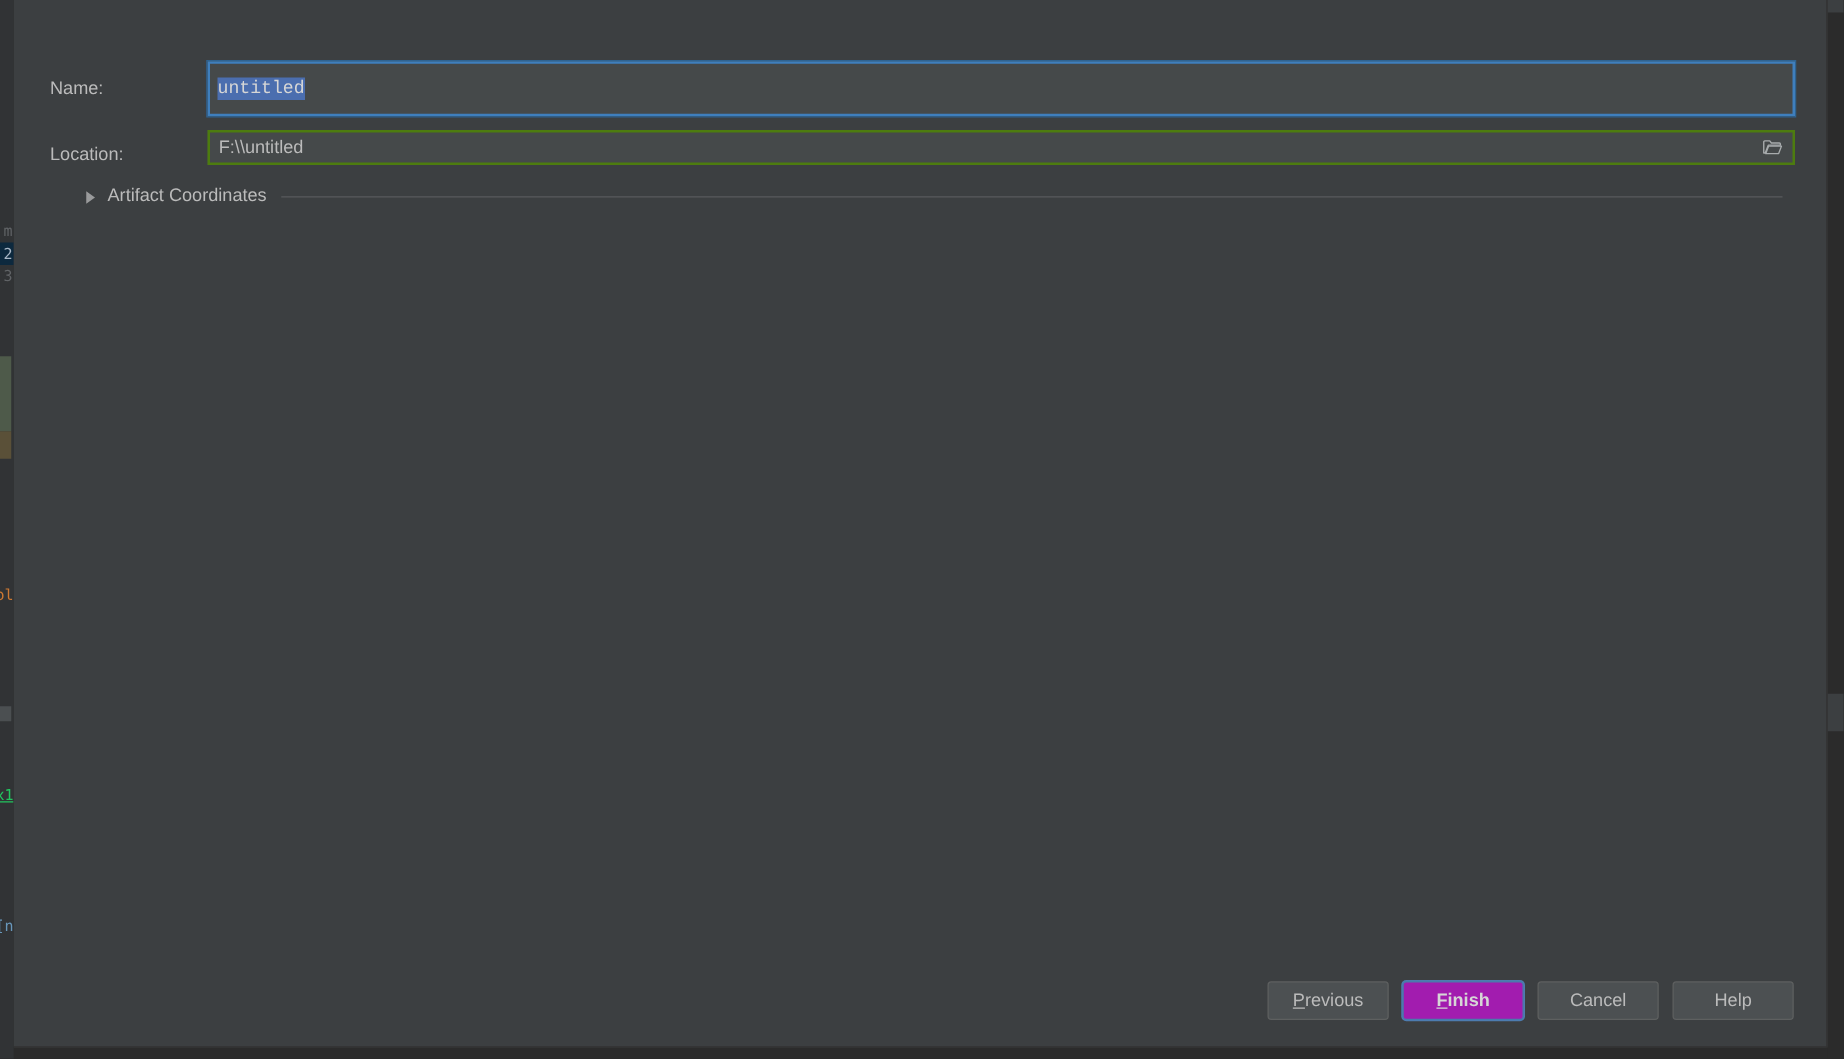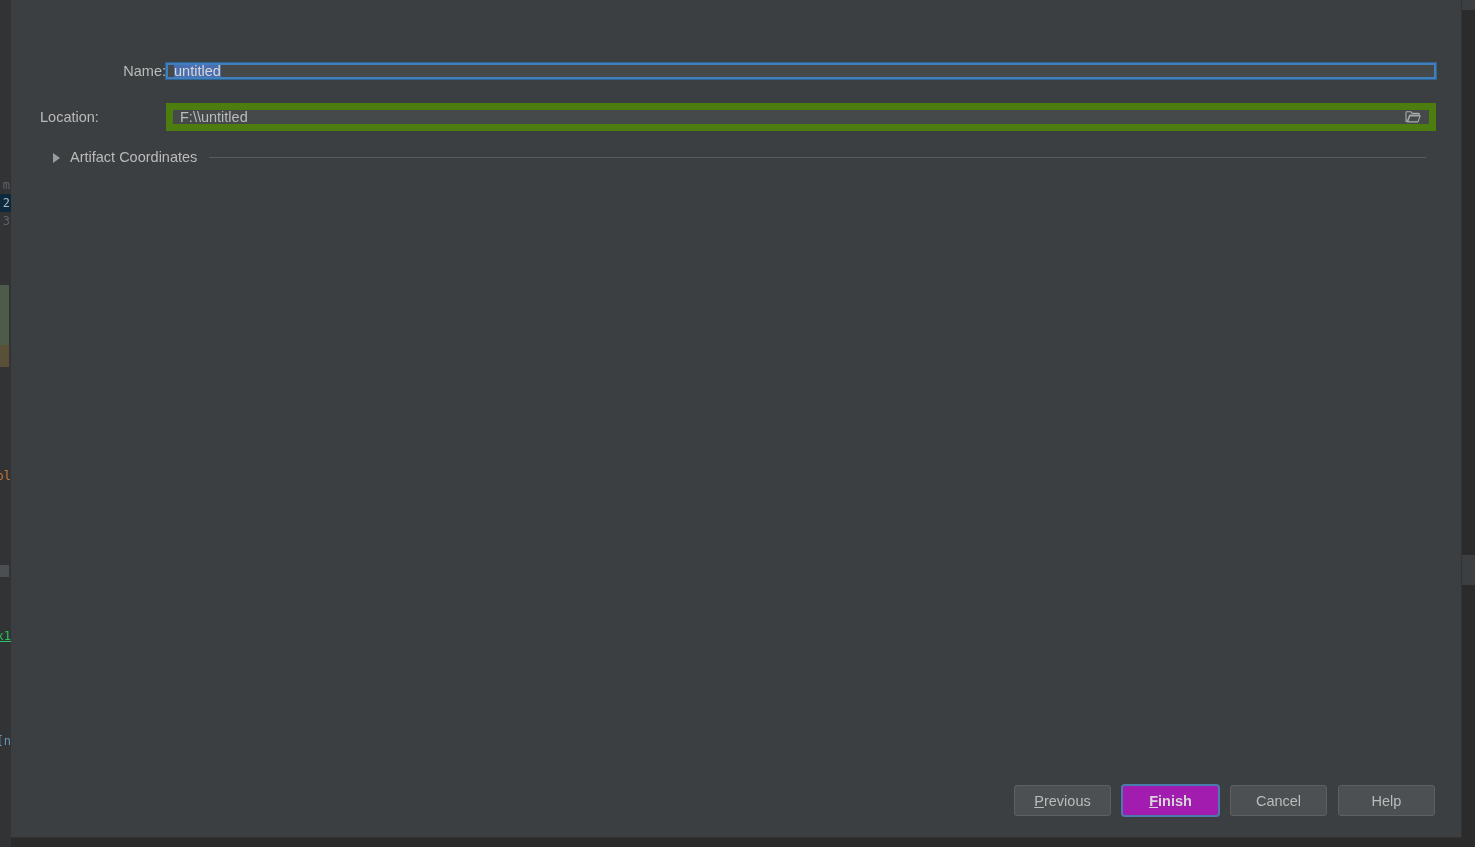--- a/index.html
+++ b/index.html
@@ -173,51 +173,52 @@
     right: 0;
   }
   .row {
     position: absolute;
     left: 29px;
     right: 25px;
     height: 30px;
     display: flex;
     align-items: center;
   }
-  .row.name-row { top: 19px; text-align: right; }
-  .row.loc-row  { top: 65px; }
+  .row.name-row { top: 19px; }
+  .row.loc-row  { top: 65px; align-items: flex-end; }
 
   .field-label {
     width: 126px;
     flex: 0 0 126px;
     font-size: 14.5px;
     color: #bbbbbb;
   }
 
   .text-input {
     position: relative;
     flex: 1 1 auto;
     height: 28px;
     box-sizing: border-box;
     background: #45494a;
-    border: 7px solid #4d7c0f;
+    border: 2px solid #4d7c0f;
     display: flex;
     align-items: center;
     padding: 0 7px;
     font-size: 14.5px;
     color: #bbbbbb;
     overflow: hidden;
     white-space: nowrap;
   }
   .text-input.focused {
     background: #45494a;
     border: 2px solid #3f7fbd;
     outline: 1px solid #2f6391;
     padding: 0 6px;
-    height: 16px;
+    height: 44px;
+    font-family: Liberation Mono, monospace;
   }
   .sel-text {
     background: #4b6eaf;
     color: #d6d6d6;
     padding: 1px 0;
   }
   .browse-btn {
     position: absolute;
     right: 1px;
     top: 1px;
@@ -225,21 +226,21 @@
     width: 30px;
     display: flex;
     align-items: center;
     justify-content: center;
   }
 
   
   .collapsible {
     position: absolute;
     top: 110px;
-    left: 40px;
+    left: 56px;
     right: 25px;
     height: 20px;
     display: flex;
     align-items: center;
   }
   .tri {
     width: 10px;
     height: 10px;
     margin-right: 9px;
     position: relative;

